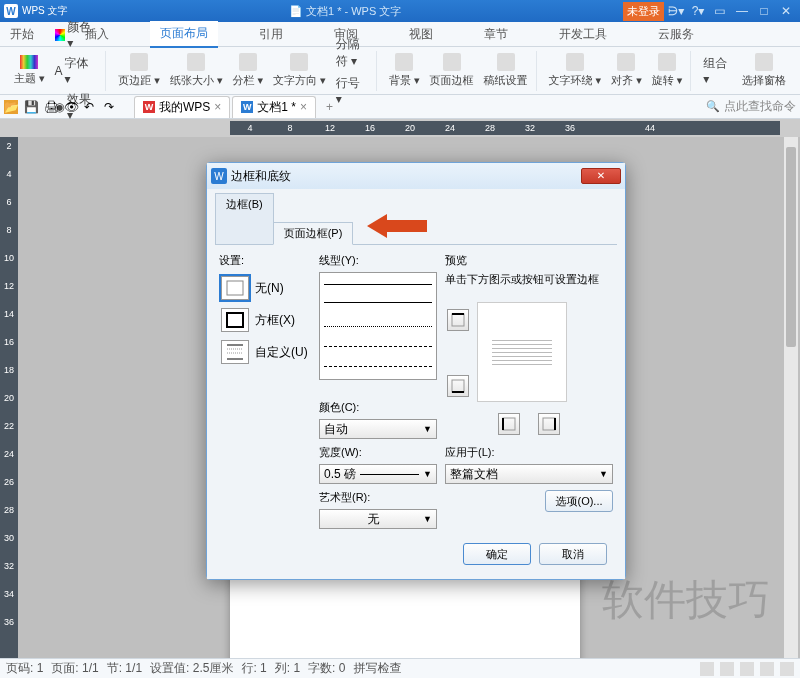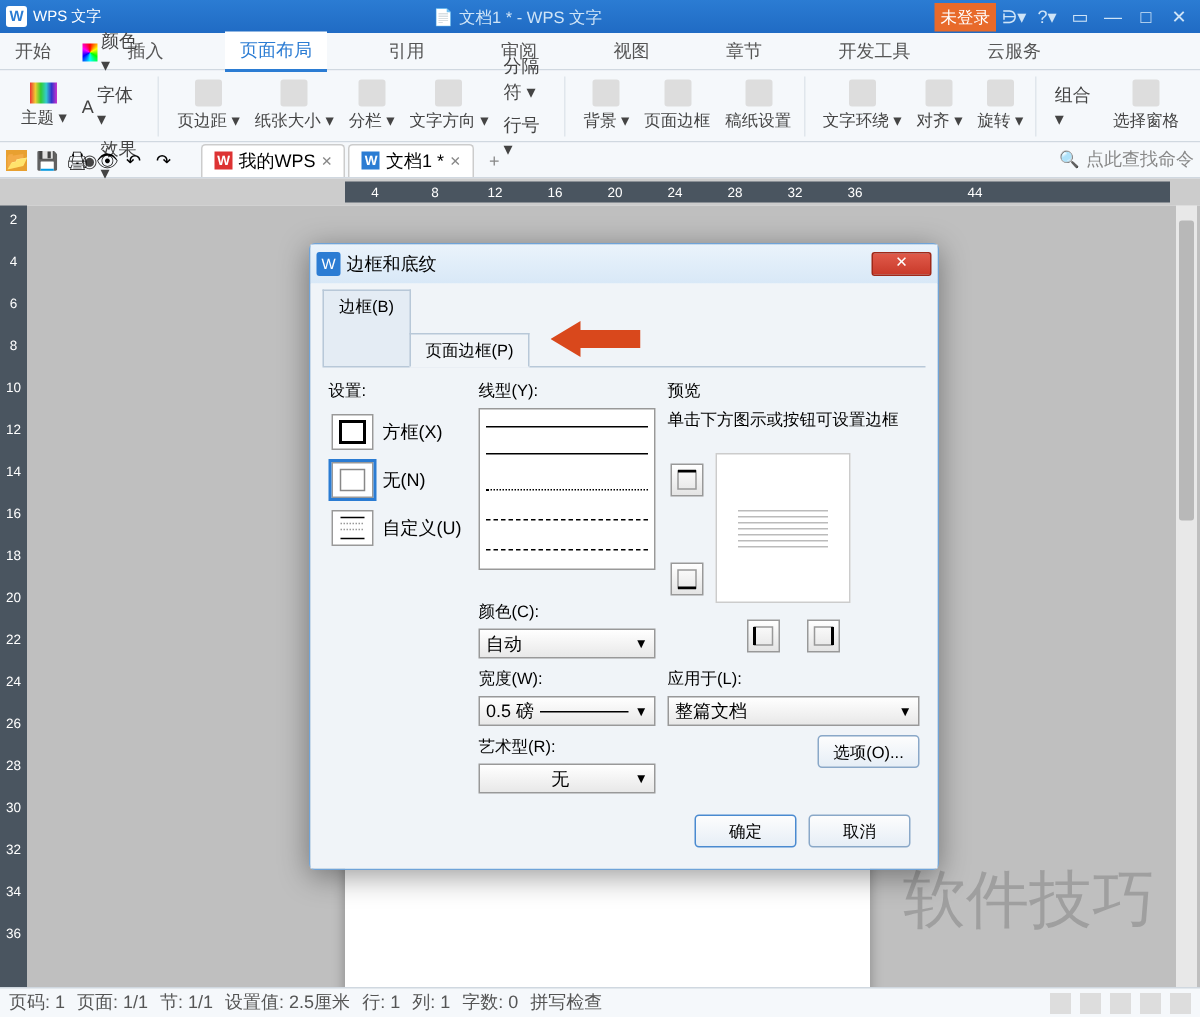--- a/index.html
+++ b/index.html
@@ -281,34 +281,34 @@
       <div class="arrow">
         <svg viewBox="0 0 60 30">
             <polygon points="0,15 20,3 20,9 60,9 60,21 20,21 20,27" fill="#d9481c"></polygon>
           </svg>
       </div>
     </div>
     <div class="dlg-content">
       <div class="col col1">
         <div class="slabel">设置:</div>
         <div class="opt">
+          <div class="oicon sel">
+              <svg>
+                <rect x="2" y="2" width="16" height="14" fill="none" stroke="#888"></rect>
+              </svg>
+            </div>
+          <span>无(N)</span>
+        </div>
+        <div class="opt">
           <div class="oicon">
               <svg>
                 <rect x="2" y="2" width="16" height="14" fill="none" stroke="#000" stroke-width="2"></rect>
               </svg>
             </div>
           <span>方框(X)</span>
-        </div>
-        <div class="opt">
-          <div class="oicon sel">
-              <svg>
-                <rect x="2" y="2" width="16" height="14" fill="none" stroke="#888"></rect>
-              </svg>
-            </div>
-          <span>无(N)</span>
         </div>
         <div class="opt">
           <div class="oicon">
               <svg>
                 <line x1="2" y1="2" x2="18" y2="2" stroke="#000"></line>
                 <line x1="2" y1="16" x2="18" y2="16" stroke="#000"></line>
                 <line x1="2" y1="6" x2="18" y2="6" stroke="#999" stroke-dasharray="1"></line>
                 <line x1="2" y1="10" x2="18" y2="10" stroke="#999" stroke-dasharray="1"></line>
               </svg>
             </div>

